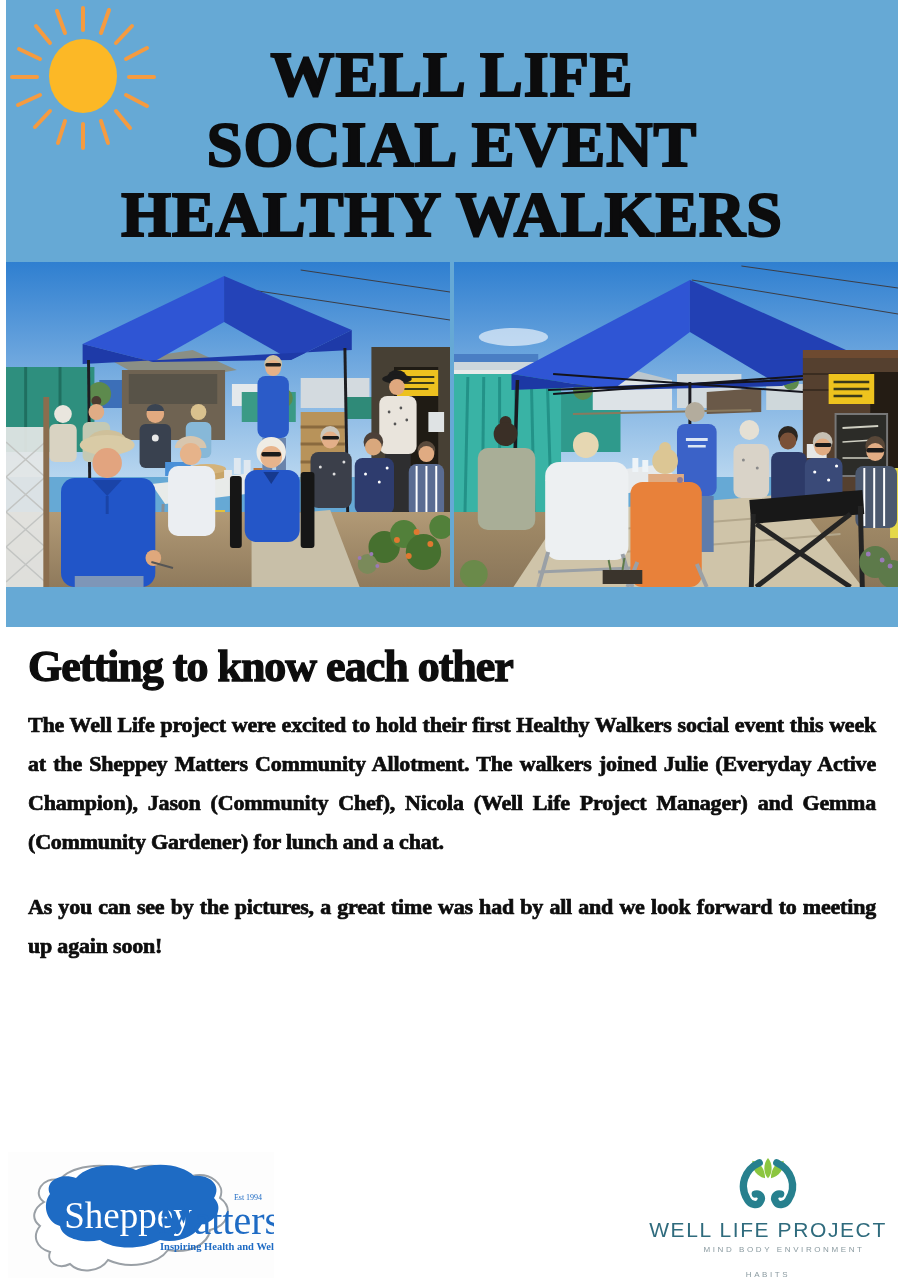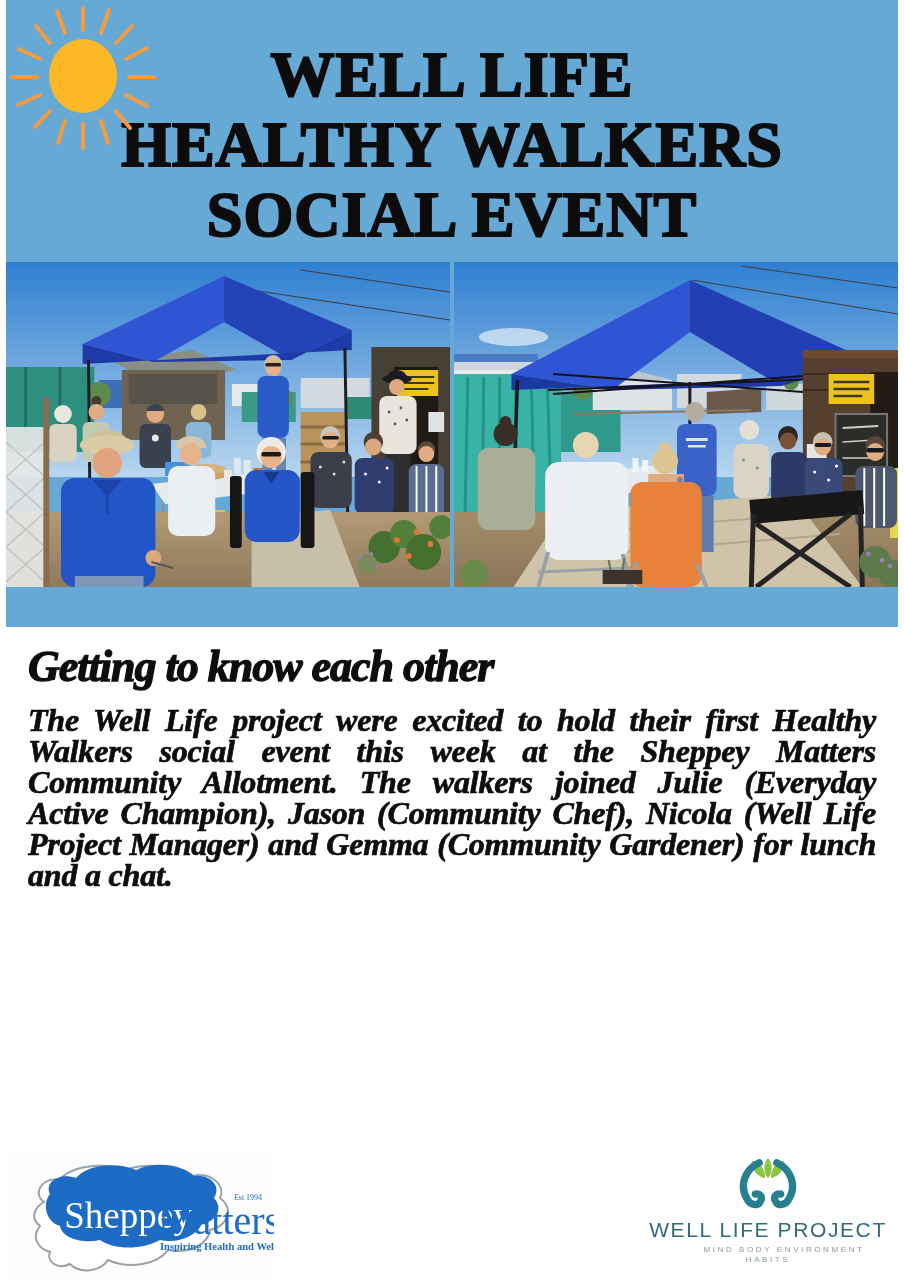--- a/index.html
+++ b/index.html
@@ -25,28 +25,28 @@
   .title span { display:block; }
 
   
   .photos { display:flex; height:325px; background:#66a9d5; gap:4px; flex:none; }
   .photo { flex:1; position:relative; overflow:hidden; }
   .photo svg { display:block; width:100%; height:100%; }
 
   .band { height:40px; background:#66a9d5; flex:none; }
 
   
-  .article { padding:14px 22px 0 22px; color:#0d0d0d;font-style:italic; }
+  .article { padding:14px 22px 0 22px; color:#0d0d0d; }
   .article h2 {
     font-size:44px; line-height:52px; letter-spacing:-1px;
     font-weight:bold; -webkit-text-stroke:1.3px #0d0d0d;
     margin:0 0 12px 0;
   }
   .article p {
-    font-size:32px; line-height:31px; font-weight:bold;
+    font-size:22px; line-height:39px; font-weight:bold;
     text-align:justify; letter-spacing:-0.2px;
     -webkit-text-stroke:0.7px #0d0d0d;
   }
   .article p.gap { margin-top:26px; }
 
   
   .footer { margin-top:auto; position:relative; height:132px; flex:none; }
   .sheppey-logo { position:absolute; left:2px; top:4px; width:266px; height:126px; background:#fdfdfd; }
   .sheppey-logo svg { width:100%; height:100%; }
   .wlp-logo {
@@ -55,21 +55,21 @@
     font-family:"Liberation Sans", sans-serif;
   }
   .wlp-icon { width:78px; height:60px; }
   .wlp-name {
     margin-top:4px; font-size:21px; letter-spacing:1.6px;
     color:#2f6b7d; white-space:nowrap;
   }
   .wlp-sub {
     margin-top:3px; font-size:8px; letter-spacing:2.6px; color:#8a9aa0; white-space:nowrap;margin-left:32px;
   }
-  .wlp-sub2 { margin-top:1px; font-size:8px; letter-spacing:2.6px; color:#8a9aa0; }
+  .wlp-sub2 { margin-top:16px; font-size:8px; letter-spacing:2.6px; color:#8a9aa0; }
 </style>
 </head>
 <body>
 
 <div class="page">
 
   <div class="header">
     <div class="sun-wrap">
       <svg viewBox="0 0 150 150">
         <g stroke="#f59b40" stroke-width="4" stroke-linecap="round">
@@ -88,22 +88,22 @@
           <line x1="29" y1="75" x2="4" y2="75"></line>
           <line x1="32" y1="57" x2="11" y2="47"></line>
           <line x1="42" y1="41" x2="28" y2="24"></line>
           <line x1="57" y1="31" x2="49" y2="9"></line>
         </g>
         <ellipse cx="75" cy="74" rx="34" ry="37" fill="#fcb826"></ellipse>
       </svg>
     </div>
     <div class="title">
       <span>WELL LIFE</span>
+      <span>SOCIAL EVENT</span>
       <span>HEALTHY WALKERS</span>
-      <span>SOCIAL EVENT</span>
     </div>
   </div>
 
   <div class="photos">
 
     <div class="photo">
       <svg viewBox="0 0 452 325" preserveAspectRatio="none">
         <defs>
           <linearGradient id="skyL" x1="0" y1="0" x2="0" y2="1">
             <stop offset="0" stop-color="#2f7fd0"></stop>
@@ -418,20 +418,21 @@
         <circle cx="440" cy="304" r="2.5" fill="#9a7ab8"></circle>
       </svg>
     </div>
   </div>
 
   <div class="band"></div>
 
   <div class="article">
     <h2>Getting to know each other</h2>
     <p>The Well Life project were excited to hold their first Healthy Walkers social event this week at the Sheppey Matters Community Allotment. The walkers joined Julie (Everyday Active Champion), Jason (Community Chef), Nicola (Well Life Project Manager) and Gemma (Community Gardener) for lunch and a chat.</p>
+    <p class="gap">As you can see by the pictures, a great time was had by all and we look forward to meeting up again soon!</p>
   </div>
 
   <div class="footer">
 
     <div class="sheppey-logo">
       <svg viewBox="0 0 266 126">
         <path d="M36,50 C24,42 34,24 52,28 C62,14 94,10 116,18 C140,10 170,14 184,24 C202,20 218,32 212,46 C226,56 220,74 202,78 C200,92 182,102 160,98 C150,112 122,118 100,108 C92,120 72,122 62,112 C50,118 38,110 42,100 C28,96 24,84 32,74 C22,66 26,56 36,50 Z" fill="#ffffff" stroke="#9aa0a6" stroke-width="2"></path>
         <path d="M42,42 C36,30 52,20 68,26 C80,12 110,10 128,18 C150,8 176,14 186,24 C202,22 214,34 206,46 C216,56 208,70 194,72 C188,84 170,92 152,88 C134,98 106,98 92,88 C74,92 54,86 52,74 C38,70 34,52 42,42 Z" fill="#1e6bc4"></path>
         <text x="120" y="76" text-anchor="middle" font-family="Liberation Serif, serif" font-size="37" fill="#ffffff">Sheppey</text>
         <text x="150" y="82" text-anchor="start" font-family="Liberation Serif, serif" font-size="40" fill="#1e6bc4">Matters</text>

